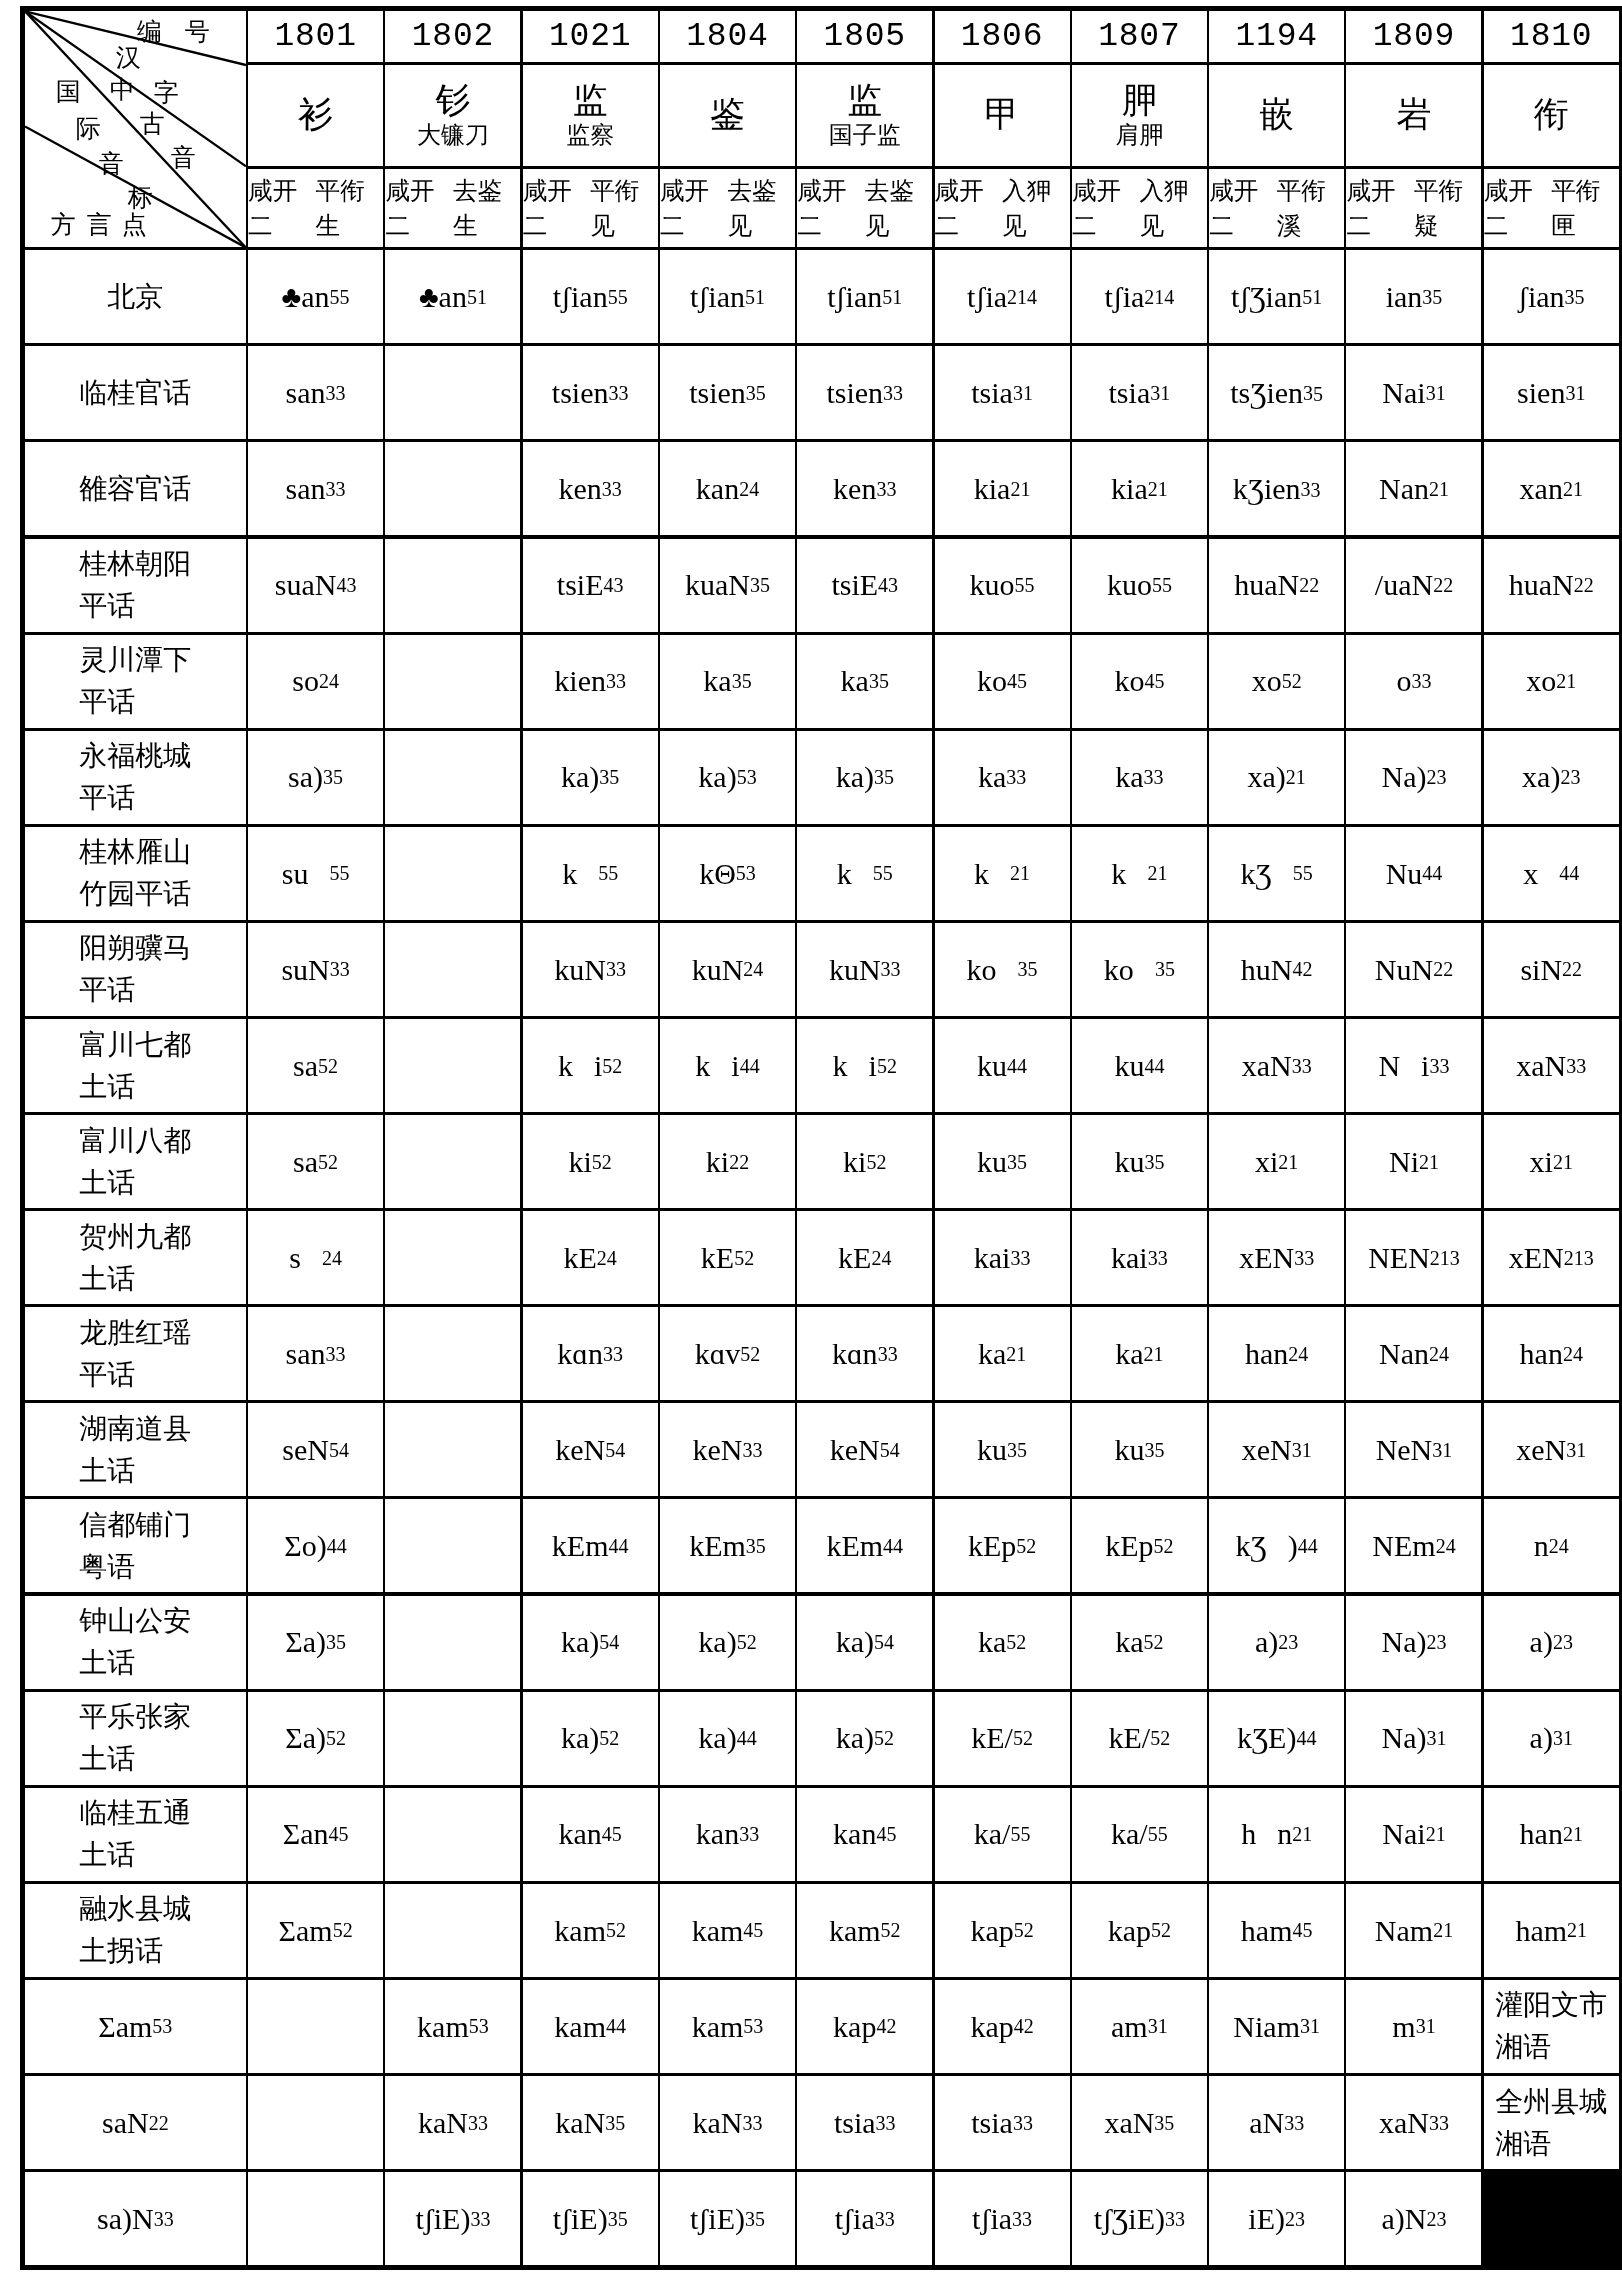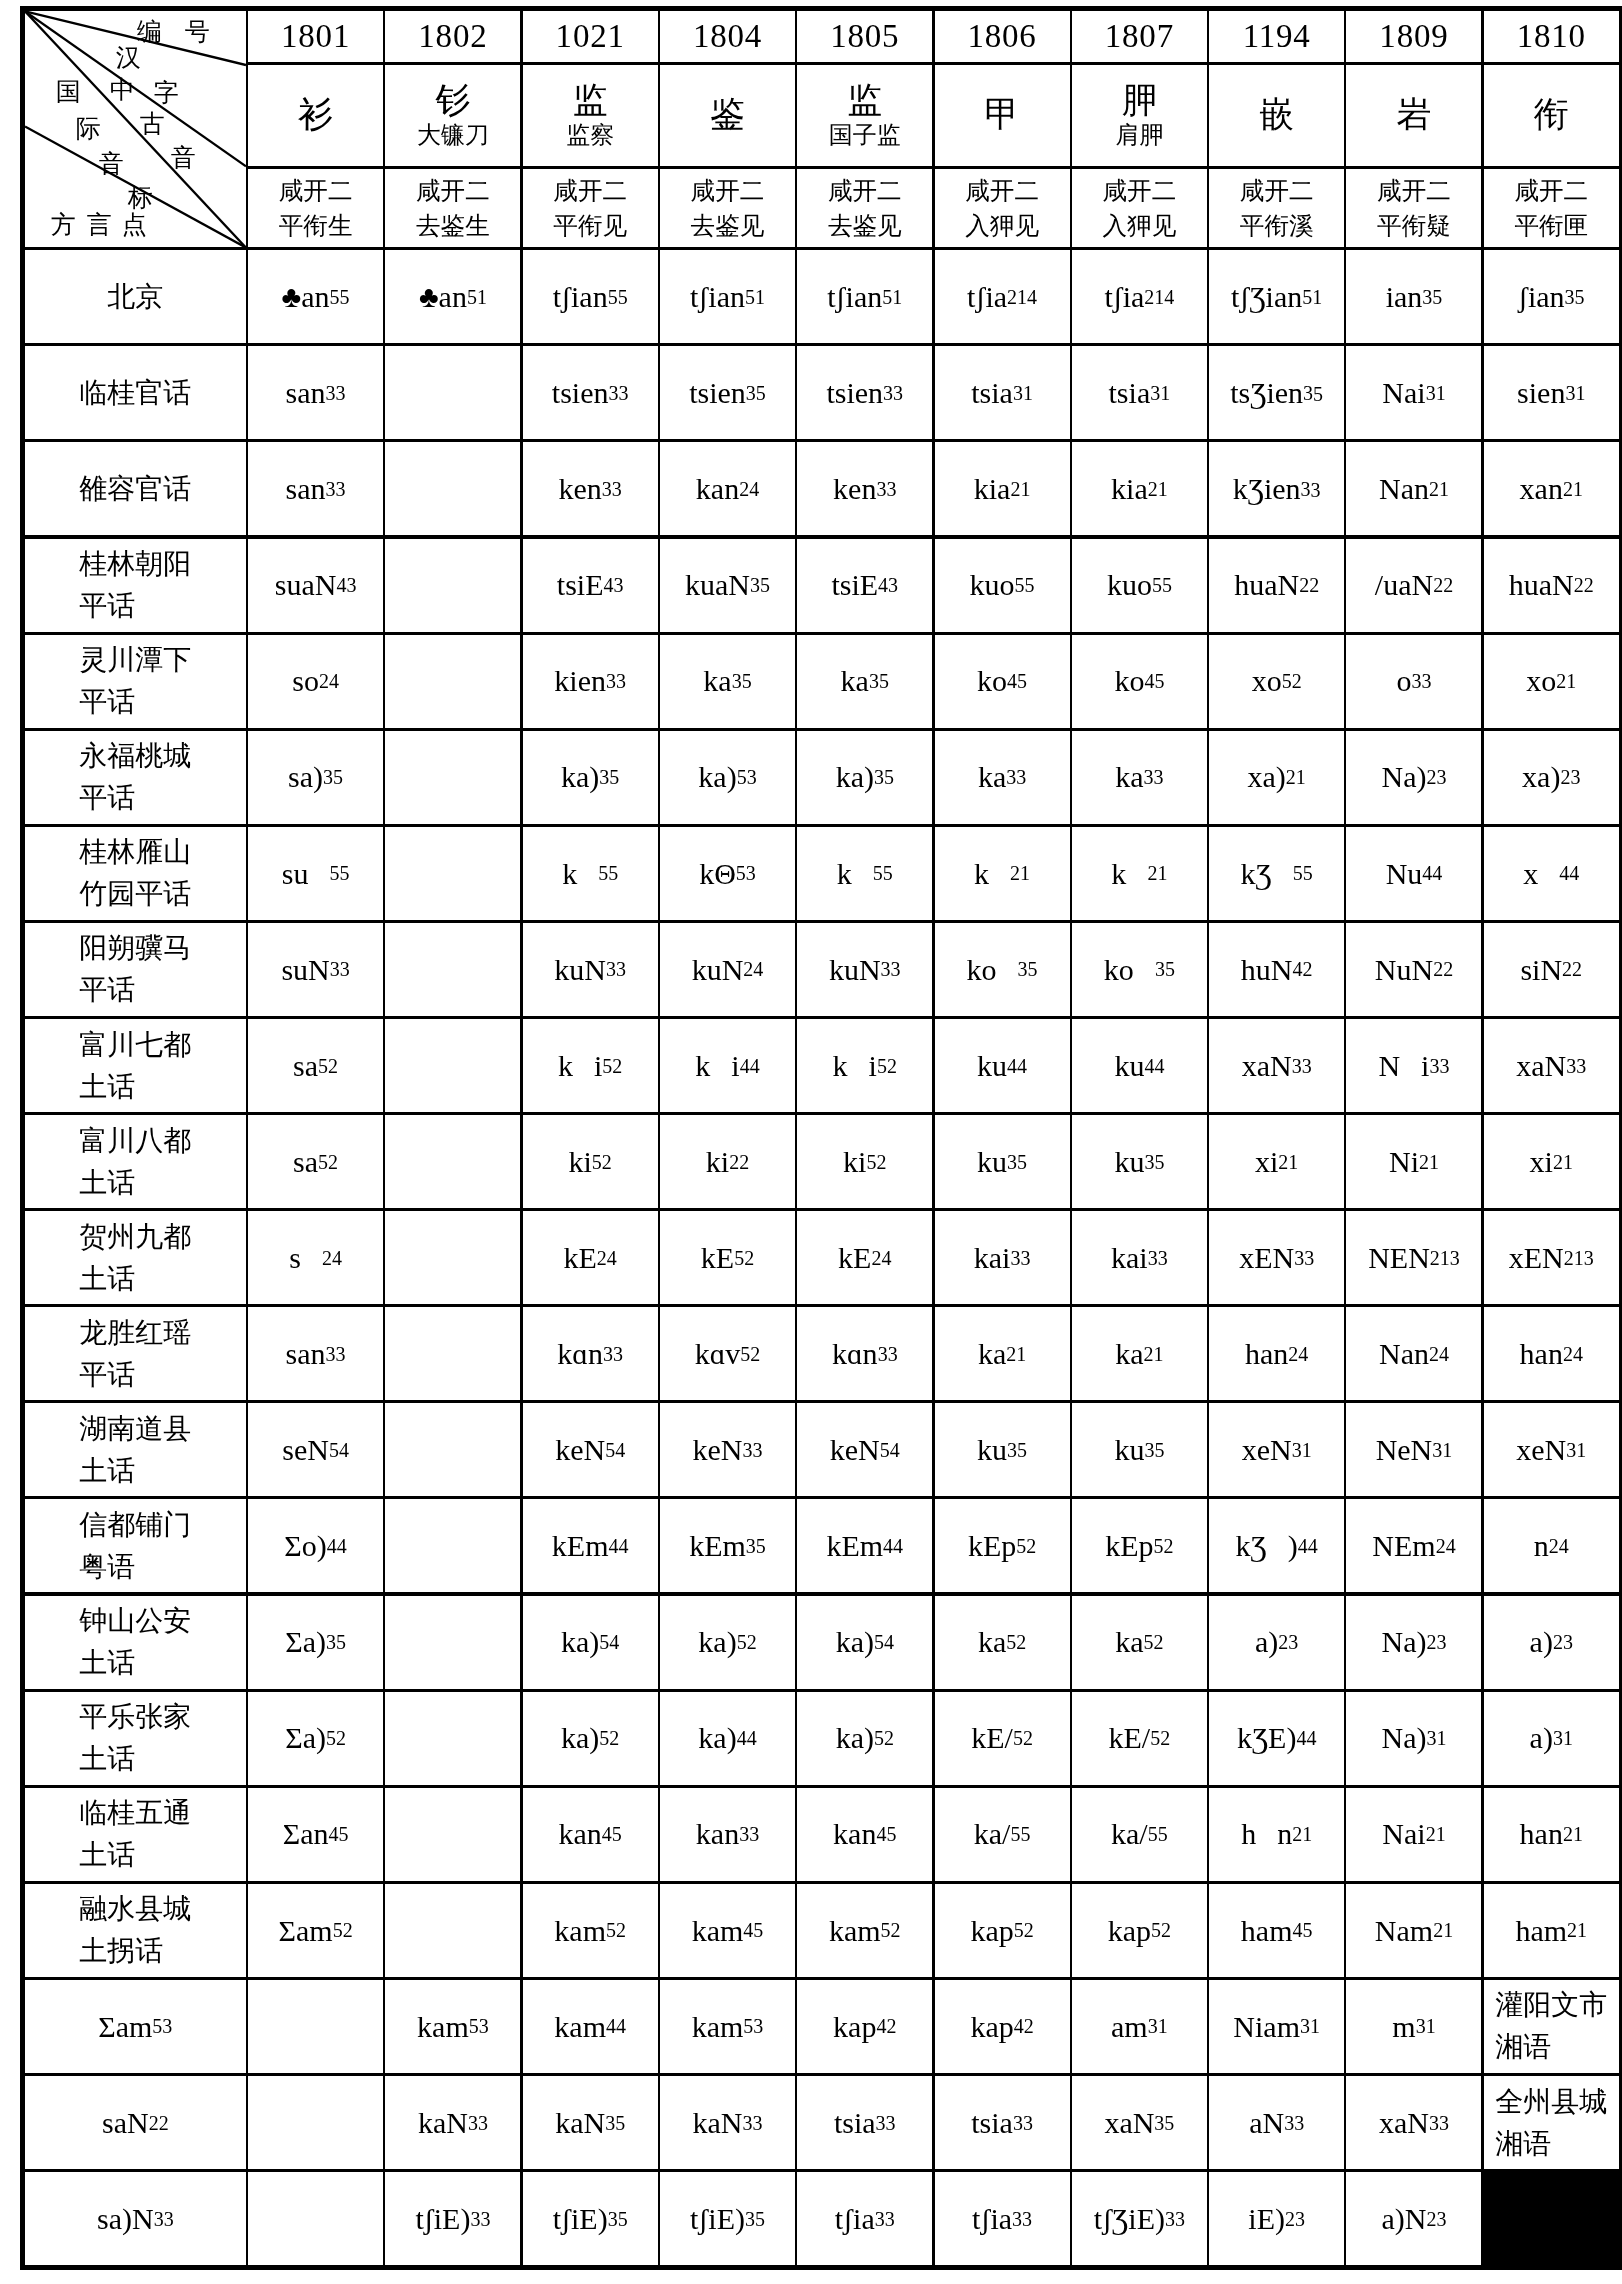--- a/index.html
+++ b/index.html
@@ -10,25 +10,25 @@
         grid-template-columns:221px repeat(10,135px);
         grid-template-rows:51px 101px 78px repeat(21,93px);
         gap:3.1px 2.3px;background:#000;padding:3.8px;width:max-content;
         border:0.8px solid #000;}
   .cell{background:#fff;display:flex;align-items:center;justify-content:center;
         overflow:hidden;}
   .corner{position:relative;grid-column:1;grid-row:1 / span 3;display:block;}
   .corner svg{position:absolute;left:0;top:0;}
   .c-lab{position:absolute;font-size:25px;line-height:1;
          font-family:"Liberation Serif","DejaVu Serif",serif;}
-  .num-cell{font-size:33px;letter-spacing:0.8px;}
+  .num-cell{font-size:33px;letter-spacing:0.8px;font-family:Liberation Mono, monospace;}
   .char-cell{flex-direction:column;}
   .char-cell .bigchar{font-size:35px;line-height:1.15;}
   .char-cell .notetxt{font-size:24px;line-height:1.2;}
-  .mc-cell{flex-direction:column;font-size:24.6px;line-height:1.45;}
+  .mc-cell{flex-direction:row;font-size:24.6px;line-height:1.45;}
   .label-cell{font-size:28px;line-height:1.5;text-align:left;}
   .ipa-cell{font-size:30px;line-height:1.12;text-align:center;white-space:nowrap;}
   .ipa-cell sup{font-size:20px;line-height:0;vertical-align:12.3px;letter-spacing:0;}
   .ipa-cell .wrap2{display:inline-block;margin-top:-3.1px;}
   .ipa-cell .wrap2 sup{vertical-align:1.5px;}
 </style>
 </head>
 <body>
 
 <div class="sheet">

